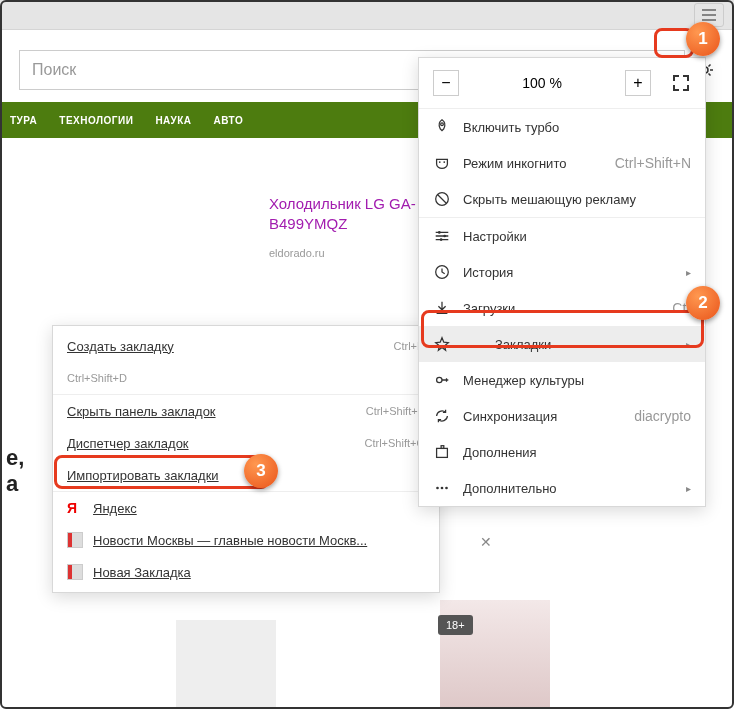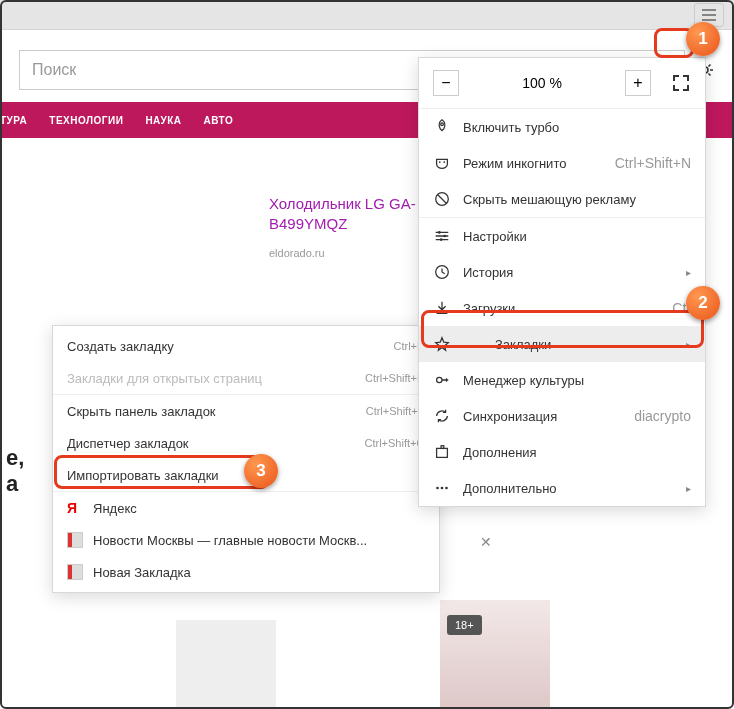--- a/index.html
+++ b/index.html
@@ -5,48 +5,48 @@
 * { box-sizing: border-box; margin: 0; padding: 0; font-family: Arial, sans-serif; }
 body { width: 734px; height: 709px; background: #fff; position: relative; overflow: hidden; }
 .frame { position: absolute; inset: 0; border: 2px solid #333; border-radius: 6px; pointer-events: none; z-index: 100; }
 .titlebar { height: 30px; background: #e5e5e5; border-bottom: 1px solid #d5d5d5; display: flex; justify-content: flex-end; align-items: center; padding-right: 10px; }
 .hamburger { width: 30px; height: 24px; border: 1px solid #ccc; border-radius: 3px; display: flex; align-items: center; justify-content: center; cursor: pointer; }
 .page-content { position: absolute; top: 30px; left: 0; right: 0; bottom: 0; background: #fff; }
 .search-row { padding: 20px 19px 12px; display: flex; align-items: center; gap: 10px; }
 .search-box { flex: 1; height: 40px; border: 1px solid #ccc; display: flex; align-items: center; padding: 0 12px; color: #999; }
 .search-box span { flex: 1; }
 .gear { width: 20px; height: 20px; }
-.nav-tabs { background: #be185d; color: #fff; height: 36px; display: flex; align-items: center; padding-left: 0; gap: 22px; font-size: 10px; font-weight: bold; letter-spacing: 0.5px; }
+.nav-tabs { background: #4d7c0f; color: #fff; height: 36px; display: flex; align-items: center; padding-left: 10px; gap: 22px; font-size: 10px; font-weight: bold; letter-spacing: 0.5px; }
 .card { position: absolute; top: 150px; left: 255px; width: 180px; padding: 14px; }
 .card-title { font-size: 15px; color: #a21caf; line-height: 1.3; }
 .card-domain { font-size: 11px; color: #999; margin-top: 14px; }
 .text-fragment { position: absolute; left: 6px; top: 415px; font-size: 22px; font-weight: bold; color: #222; }
 .text-fragment2 { position: absolute; left: 18px; top: 520px; font-size: 12px; color: #666; margin-left: 47px; }
 .closex { position: absolute; left: 480px; top: 504px; font-size: 14px; color: #888; }
-.badge18 { position: absolute; left: 447px; top: 585px; background: #555; color: #fff; font-size: 11px; padding: 4px 8px; border-radius: 3px; }
+.badge18 { position: absolute; left: 438px; top: 585px; background: #555; color: #fff; font-size: 11px; padding: 4px 8px; border-radius: 3px; }
 
 
 .main-menu { position: absolute; top: 57px; right: 28px; width: 288px; background: #fff; border: 1px solid #d8d8d8; box-shadow: 0 4px 16px rgba(0,0,0,0.15); z-index: 40; }
 .zoom-row { height: 50px; display: flex; align-items: center; padding: 0 14px; }
 .zbtn { width: 26px; height: 26px; border: 1px solid #ccc; display: flex; align-items: center; justify-content: center; font-size: 16px; cursor: pointer; }
 .zoom-text { flex: 1; text-align: center; font-size: 14px; }
 .fullscreen { width: 20px; height: 20px; }
 .menu-sep { height: 1px; background: #eee; margin: 0; }
 .mitem { height: 36px; display: flex; align-items: center; padding: 0 14px; font-size: 13px; color: #333; cursor: pointer; gap: 12px; }
 .mitem.highlight { background: #ededed; gap: 44px; }
 .mitem .icon { width: 18px; height: 18px; flex-shrink: 0; display: flex; align-items: center; justify-content: center; }
 .mitem .label { flex: 1; }
 .mitem .shortcut { font-size: 14px; color: #999; }
 .mitem .arrow { font-size: 10px; color: #888; }
 
 
 .sub-menu { position: absolute; top: 325px; left: 52px; width: 388px; background: #fff; border: 1px solid #d8d8d8; box-shadow: 0 4px 16px rgba(0,0,0,0.15); z-index: 35; padding: 4px 0; }
 .sitem { height: 32px; display: flex; align-items: center; padding: 0 14px; font-size: 13px; color: #333; cursor: pointer; gap: 10px; }
 .sitem.disabled { color: #bbb; }
-.sitem .label { flex: 1; white-space: nowrap; overflow: hidden; text-overflow: ellipsis; }
+.sitem .label { flex: 1; white-space: nowrap; overflow: hidden; text-overflow: ellipsis; text-decoration: underline; }
 .sitem .shortcut { font-size: 11px; color: #999; }
 .sitem .favicon { width: 16px; height: 16px; flex-shrink: 0; }
 .fav-y { color: #e00; font-weight: bold; font-size: 14px; }
 .fav-news { background: linear-gradient(to right, #d33 30%, #ddd 30%); border: 1px solid #ccc; }
 
 
 .callout { position: absolute; width: 34px; height: 34px; border-radius: 50%; background: radial-gradient(circle at 35% 30%, #ff9850, #e9541a); color: #fff; font-weight: bold; font-size: 17px; display: flex; align-items: center; justify-content: center; box-shadow: 0 2px 5px rgba(0,0,0,0.4); z-index: 60; }
 .c1 { top: 22px; right: 14px; }
 .c2 { top: 286px; right: 14px; }
 .c3 { top: 454px; left: 244px; }
@@ -242,21 +242,20 @@
     </div>
 </div>
 
 <div class="sub-menu">
   <div id="submenu-items">
       <div class="sitem">
         <span class="label">Создать закладку</span>
         <span class="shortcut">Ctrl+D</span>
       </div>
       <div class="sitem disabled">
-        <span class="label">Закладки для открытых страниц</span>
         <span class="shortcut">Ctrl+Shift+D</span>
       </div>
       <div class="menu-sep"></div>
       <div class="sitem">
         <span class="label">Скрыть панель закладок</span>
         <span class="shortcut">Ctrl+Shift+B</span>
       </div>
       <div class="sitem">
         <span class="label">Диспетчер закладок</span>
         <span class="shortcut">Ctrl+Shift+O</span>

